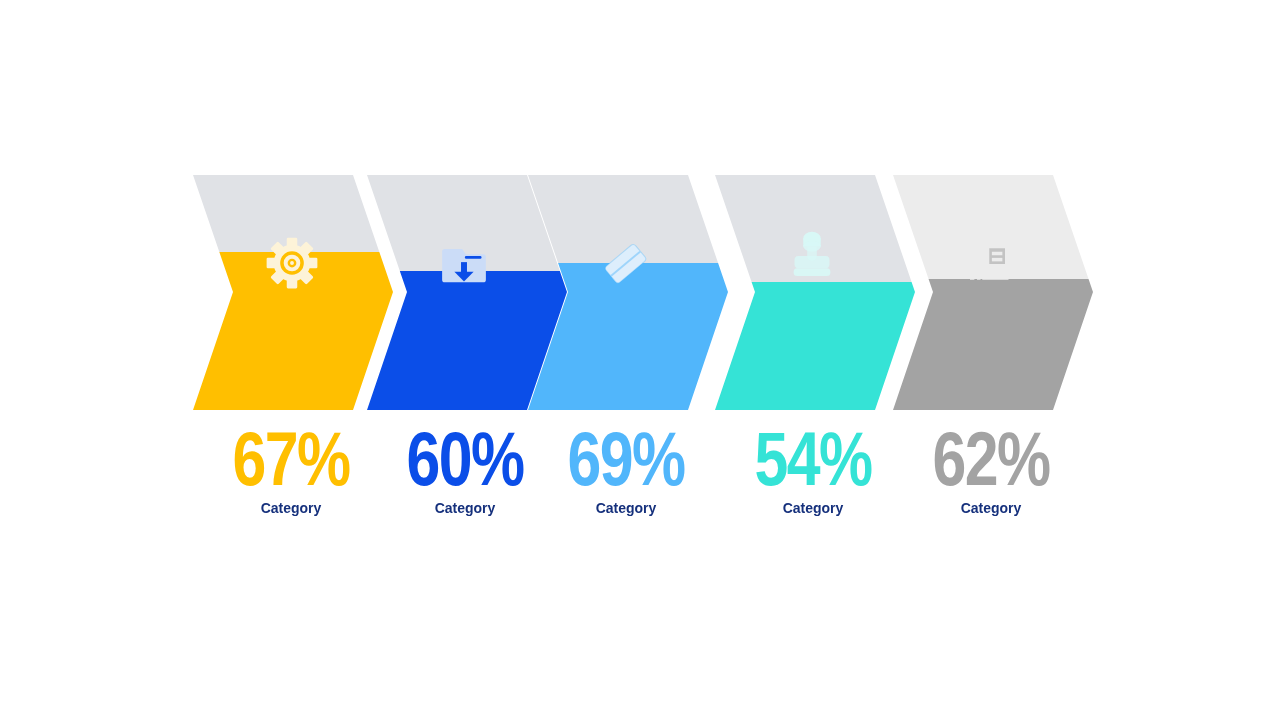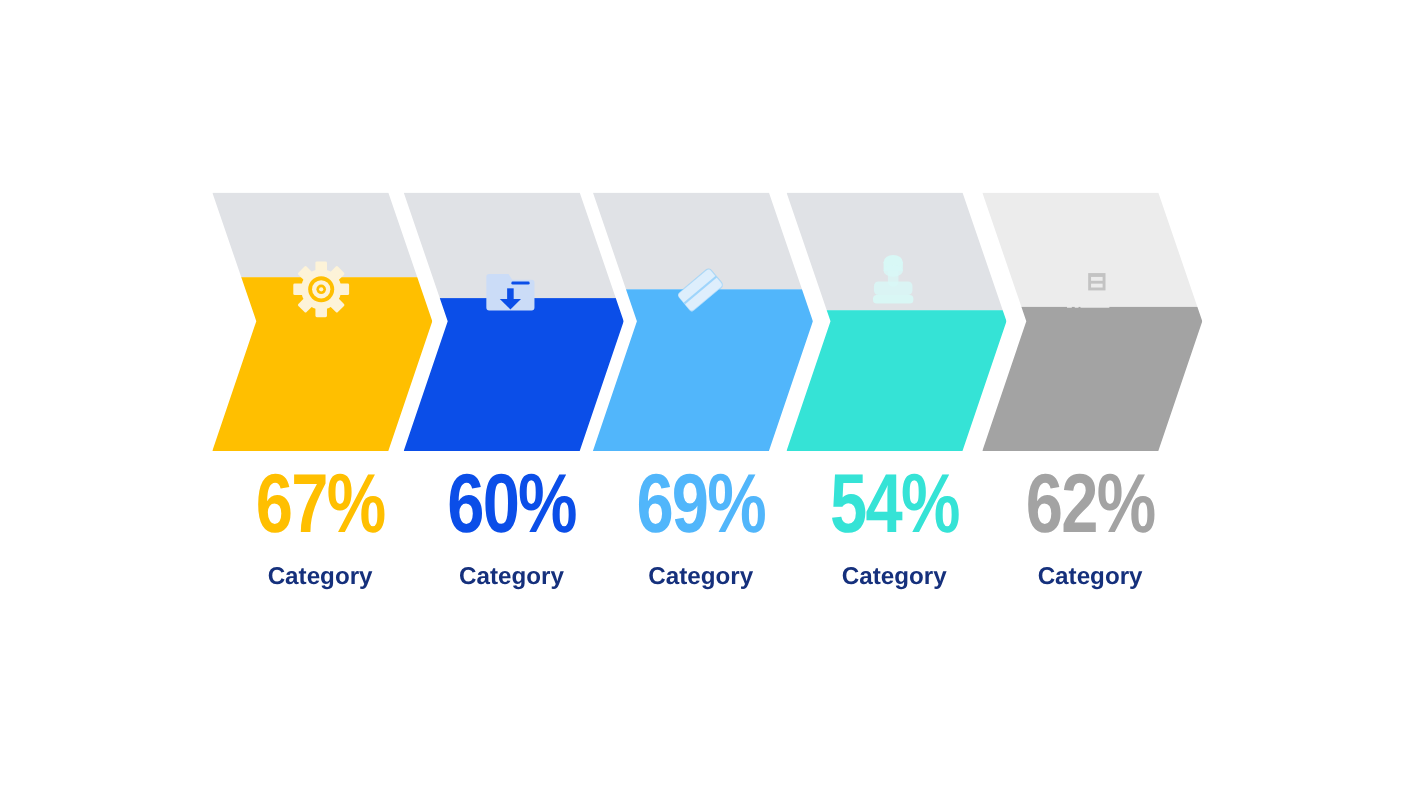--- a/index.html
+++ b/index.html
@@ -87,24 +87,24 @@
     letter-spacing: -2px;
     transform: scaleX(0.80);
     transform-origin: center center;
     white-space: nowrap;
     display: block;
   }
 
   .cat {
     font-family: "Liberation Sans", sans-serif;
     font-weight: bold;
-    font-size: 22px;
+    font-size: 14px;
     line-height: 20px;
     color: #15307c;
-    margin-top: 16px;
+    margin-top: 0;
     display: block;
   }
 </style>
 </head>
 <body>
 
 <div id="infographic">
   <div class="steps-row" id="steps-row">
       <div class="step" style="left: 186px;">
         <div class="chev-wrap">
@@ -162,21 +162,21 @@
               <rect x="28.6" y="31" width="6.8" height="15" fill="#0B4EE8"></rect>
               <path d="M21 42 L32 53 L43 42 z" fill="#0B4EE8"></path>
             </svg>
           </div>
         </div>
         <div class="stat-block">
           <span class="pct" style="color: rgb(11, 78, 232);">60%</span>
           <span class="cat">Category</span>
         </div>
       </div>
-      <div class="step" style="left: 532px;">
+      <div class="step" style="left: 521px;">
         <div class="chev-wrap">
           <svg class="chev-svg" viewBox="0 0 210 235">
             <defs>
               <clipPath id="clip2">
                 <polygon points="7,0 167,0 207,117 167,235 7,235 47,117"></polygon>
               </clipPath>
             </defs>
             <g clip-path="url(#clip2)">
               <rect x="0" y="0" width="210" height="88" fill="#E0E2E6"></rect>
               <rect x="0" y="88" width="210" height="147" fill="#51B6FB"></rect>

